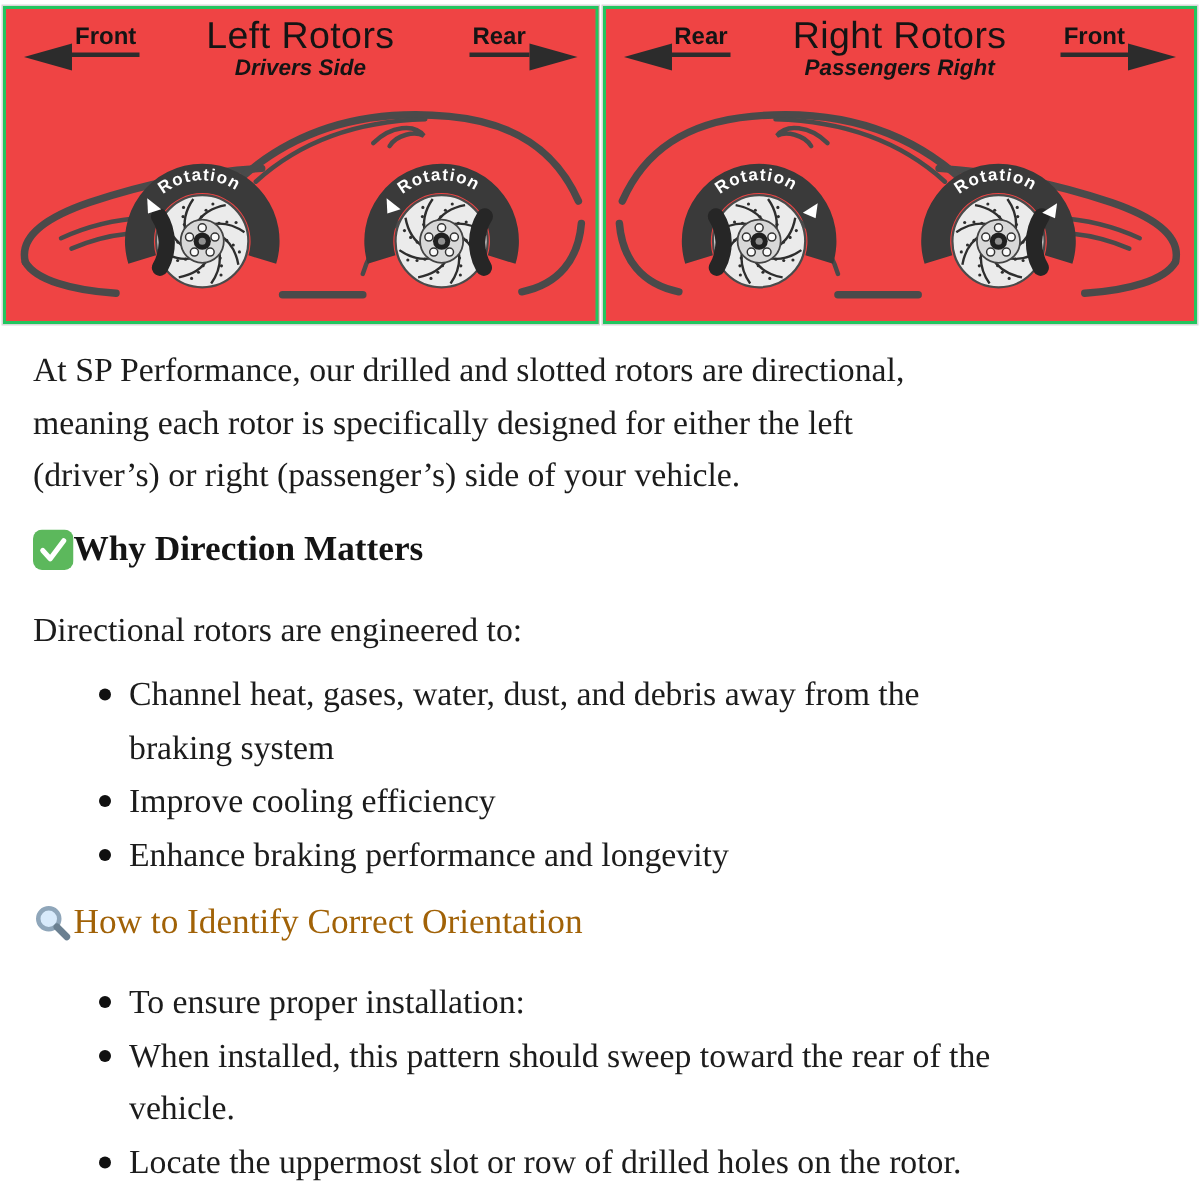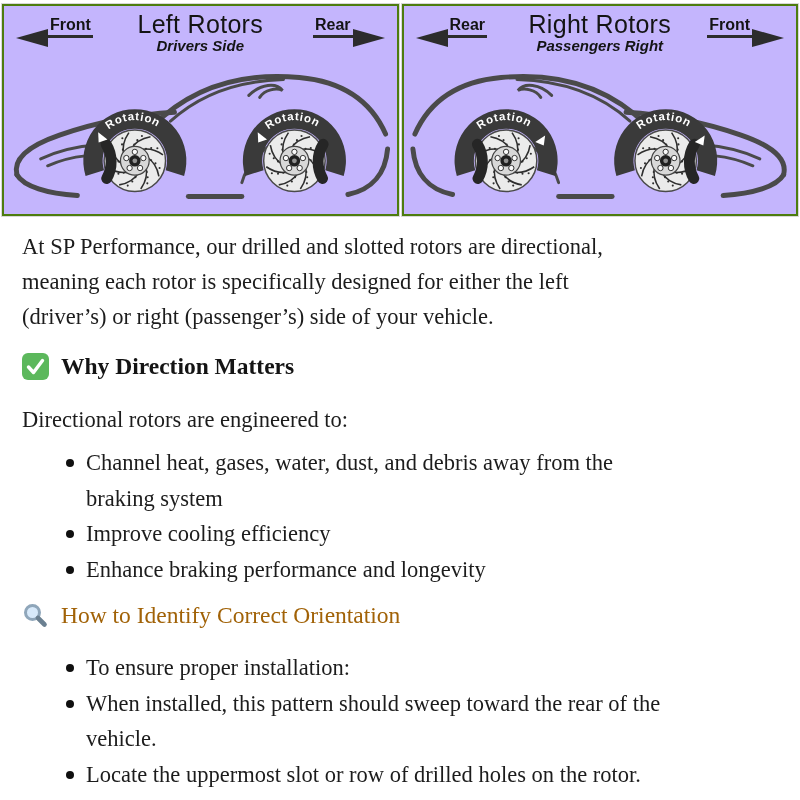--- a/index.html
+++ b/index.html
@@ -1,21 +1,21 @@
 <!DOCTYPE html>
 <html><head>
 <meta charset="utf-8">
 <style>
   html,body{margin:0;padding:0;background:#fff;}
   body{width:800px;height:800px;overflow:hidden;
        font-family:"Liberation Serif",serif;color:#1c1c1c;}
 
   
   .figure{display:flex;margin:4px 2px 0 2px;}
-  .panel{flex:1;height:208px;border:2px solid #4d7c0f;background:#c4b5fd;
+  .panel{flex:1;height:208px;border:2px solid #22c55e;background:#ef4444;
          position:relative;box-shadow:0 0 0 1px #d8d8d8;}
   .panel + .panel{margin-left:3px;}
   .panel-header{position:relative;height:54px;padding-top:5px;
                 font-family:"Liberation Sans",sans-serif;color:#141414;}
   .hdr-center{text-align:center;}
   .hdr-title{font-size:25px;font-weight:normal;line-height:27px;letter-spacing:.3px;}
   .hdr-sub{font-size:15px;font-weight:bold;font-style:italic;line-height:16px;}
   .dir{position:absolute;top:9px;display:flex;align-items:flex-end;}
   .dir-left{left:12px;}
   .dir-right{right:12px;}
@@ -23,21 +23,21 @@
        border-bottom:3px solid #2c2c2c;padding:0 2px 1px 2px;}
   .tri{width:0;height:0;border-top:9px solid transparent;
        border-bottom:9px solid transparent;margin-bottom:-9px;}
   .tri-left{border-right:32px solid #2c2c2c;}
   .tri-right{border-left:32px solid #2c2c2c;}
   .car-svg{display:block;width:100%;height:150px;}
 
   
   .content{padding:0 34px 0 22px;}
   .intro{font-size:22.5px;line-height:35px;margin:13px 0 0 0;white-space:pre-line;}
-  .sec-heading{display:flex;align-items:center;gap:12px;
+  .sec-heading{display:flex;align-items:center;
                font-size:23.5px;line-height:30px;margin:17px 0 0 0;
                font-weight:bold;color:#141414;}
   .sec-heading.regular{font-weight:normal;color:#a16207;margin-top:13px;}
   .lead{font-size:22.5px;line-height:35px;margin:21px 0 0 0;}
   ul.blist{list-style:none;margin:8px 0 0 0;padding:0 0 0 42px;}
   ul.blist li{position:relative;padding-left:22px;font-size:22.5px;
               line-height:35.5px;white-space:pre-line;}
   ul.blist li::before{content:"";position:absolute;left:2px;top:14px;
               width:8px;height:8px;border-radius:50%;background:#101010;}
   .check-icon{width:27px;height:27px;flex:0 0 27px;border-radius:6px;

